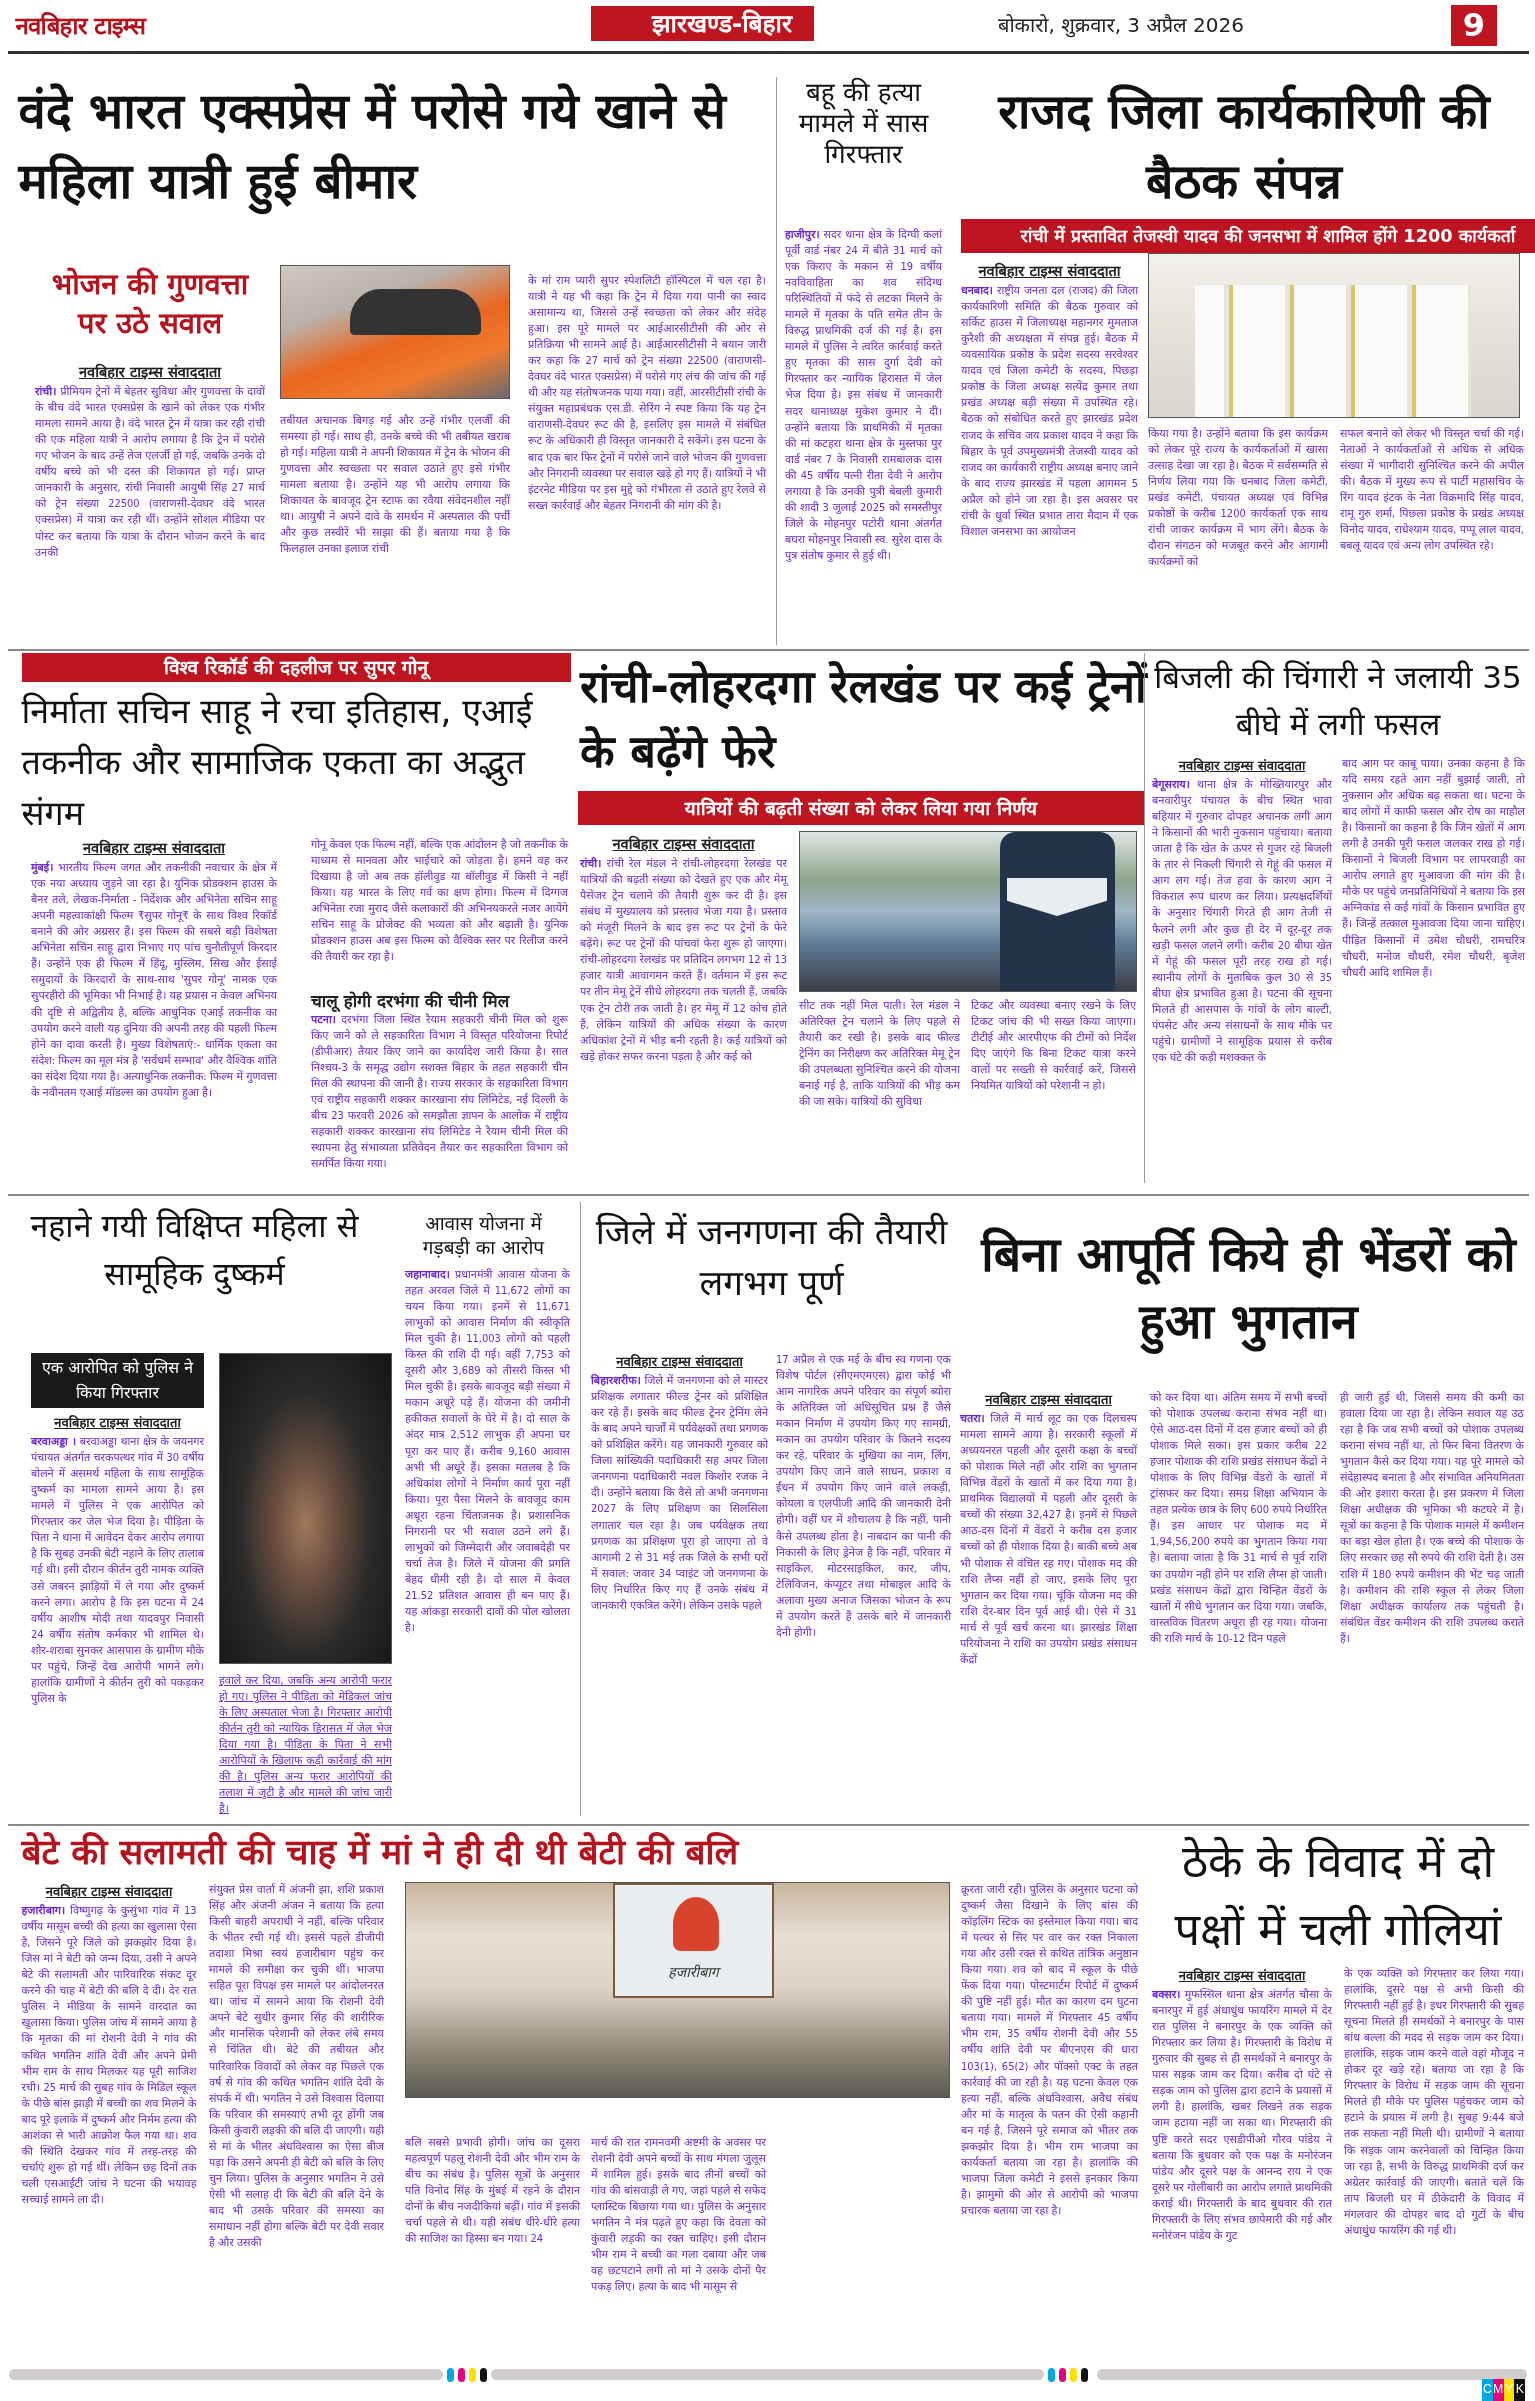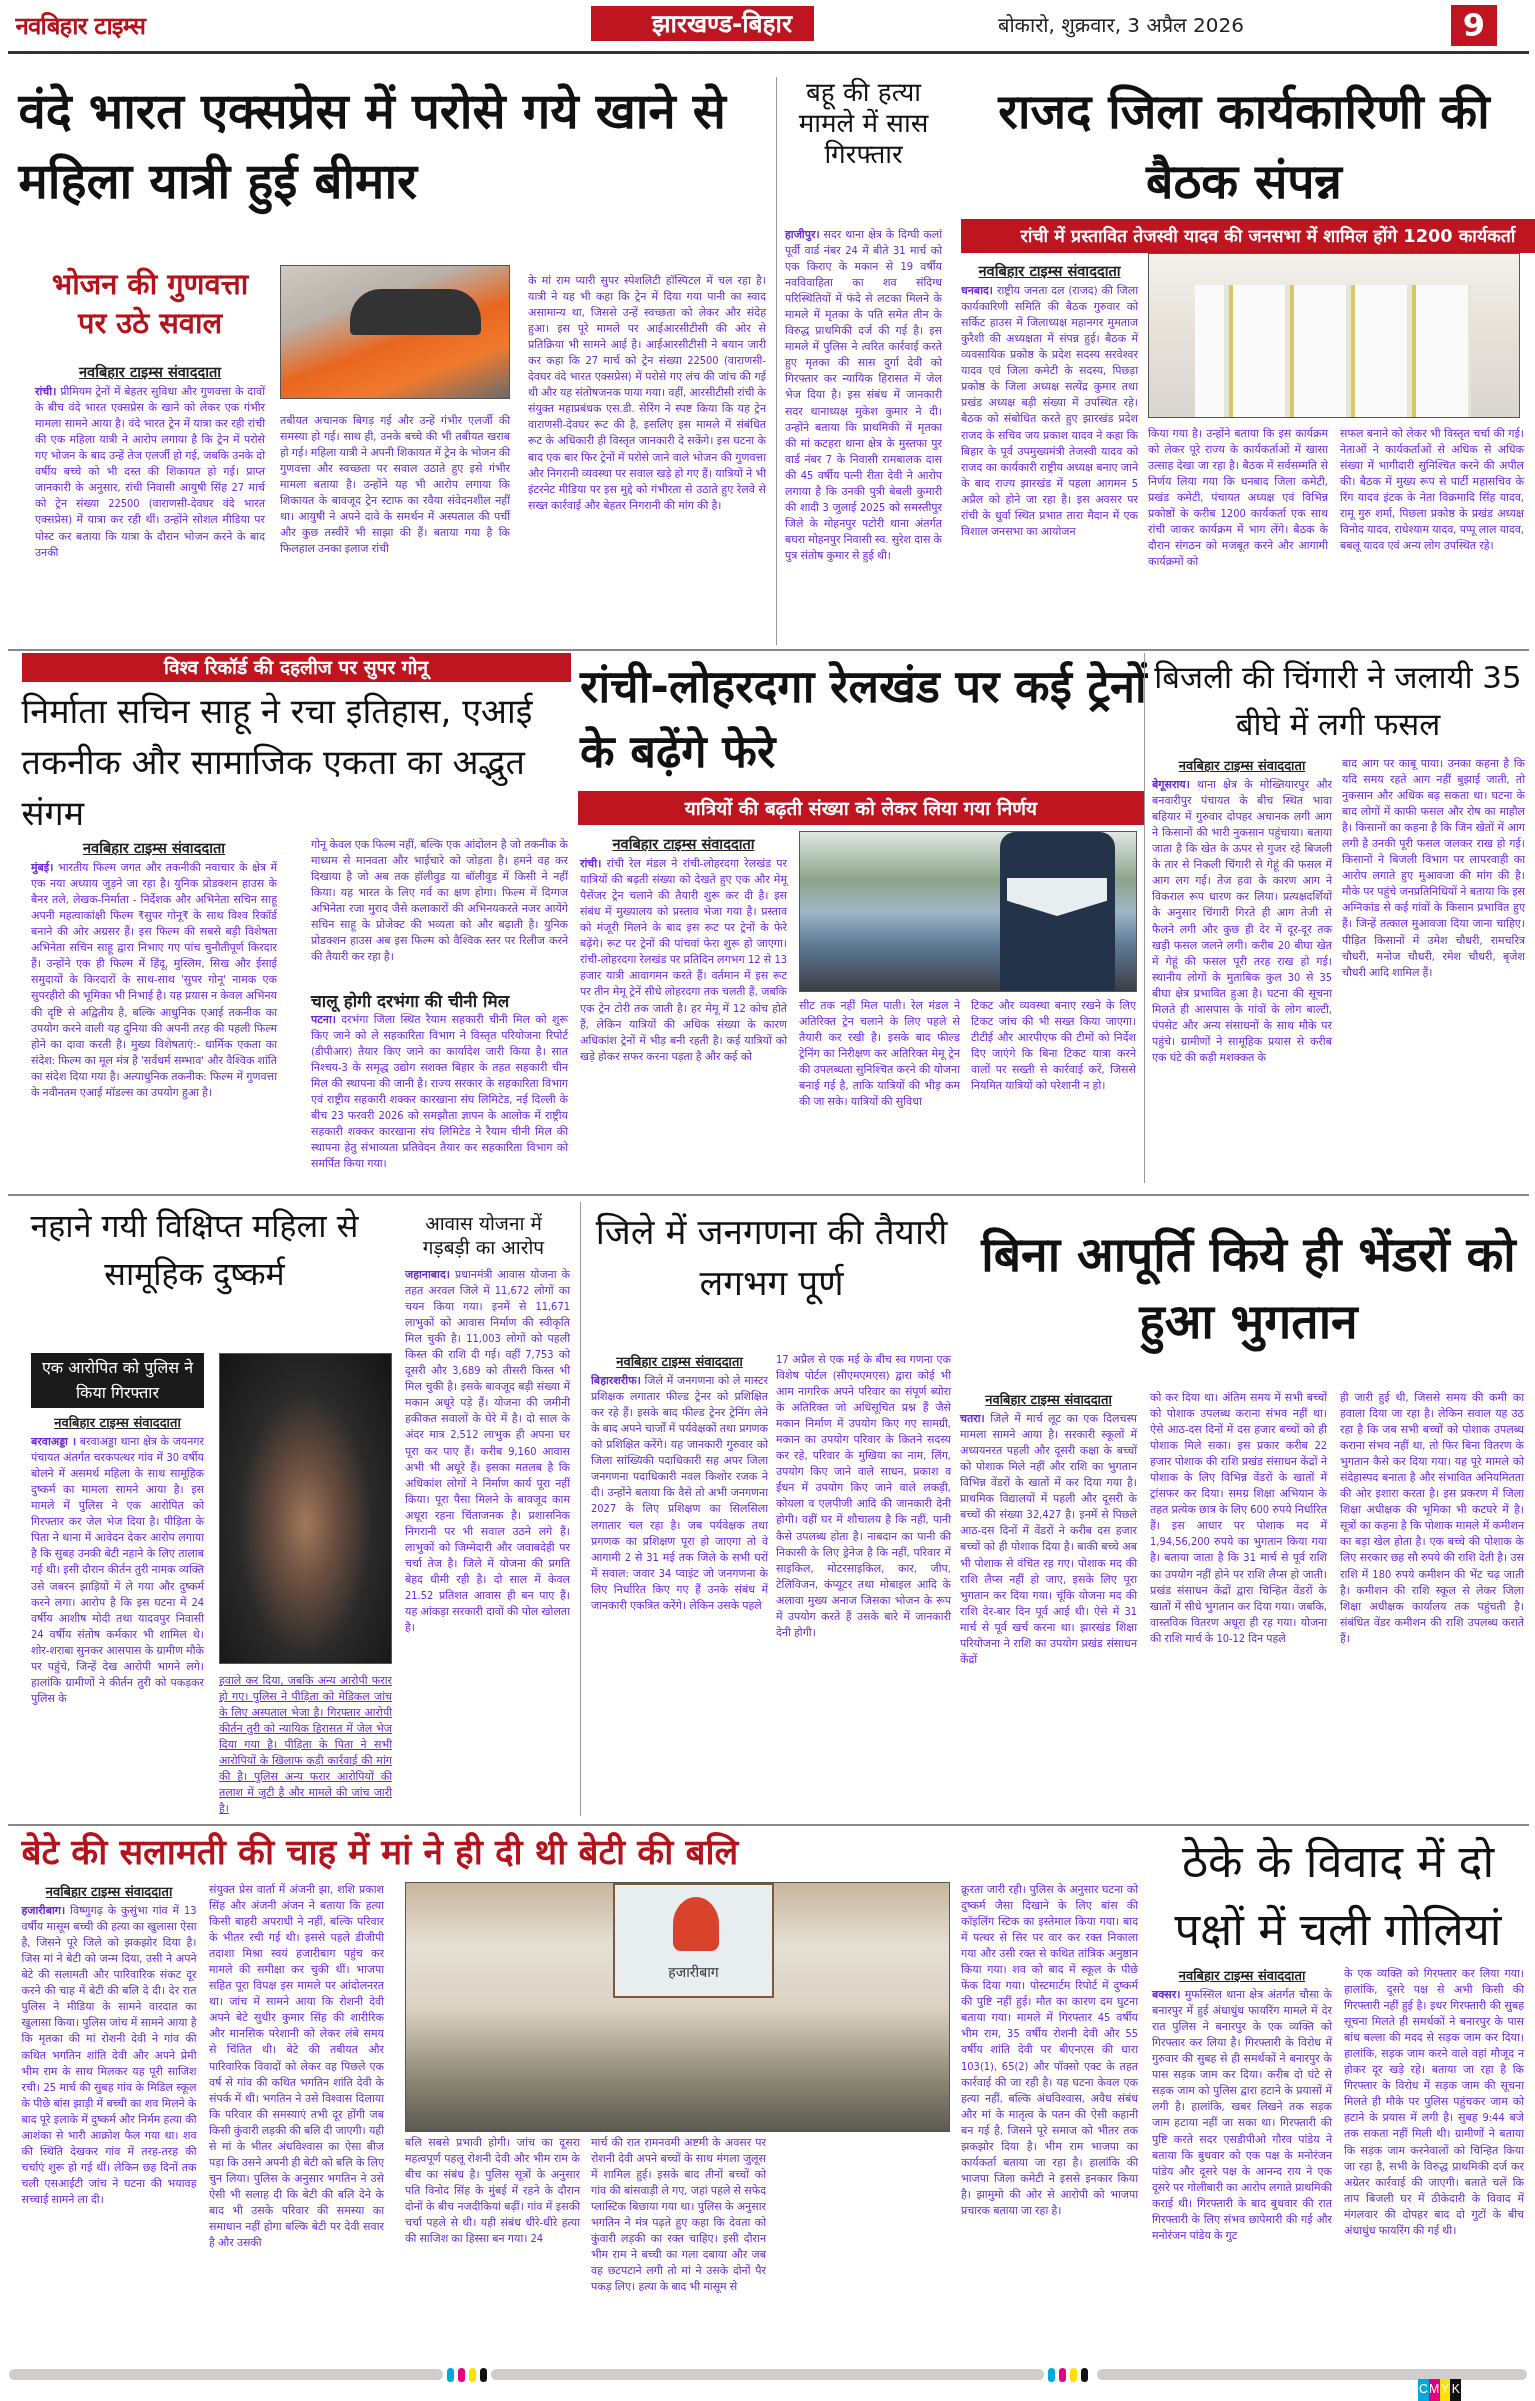--- a/index.html
+++ b/index.html
@@ -132,21 +132,21 @@
 <div class="abs body-text" style="left:1340px;top:1390px;width:184px;">ही जारी हुई थी, जिससे समय की कमी का हवाला दिया जा रहा है। लेकिन सवाल यह उठ रहा है कि जब सभी बच्चों को पोशाक उपलब्ध कराना संभव नहीं था, तो फिर बिना वितरण के भुगतान कैसे कर दिया गया। यह पूरे मामले को संदेहास्पद बनाता है और संभावित अनियमितता की ओर इशारा करता है। इस प्रकरण में जिला शिक्षा अधीक्षक की भूमिका भी कटघरे में है। सूत्रों का कहना है कि पोशाक मामले में कमीशन का बड़ा खेल होता है। एक बच्चे की पोशाक के लिए सरकार छह सौ रुपये की राशि देती है। उस राशि में 180 रुपये कमीशन की भेंट चढ़ जाती है। कमीशन की राशि स्कूल से लेकर जिला शिक्षा अधीक्षक कार्यालय तक पहुंचती है। संबंधित वेंडर कमीशन की राशि उपलब्ध कराते हैं।</div>
 
 <div class="abs hrule" style="left:7.7px;top:1824px;width:1521px;"></div>
 
 <div class="abs" style="left:21.5px;top:1828px;width:1137px;font-size:35px;font-weight:bold;color:#b5121b;white-space:nowrap;line-height:1.4;">बेटे की सलामती की चाह में मां ने ही दी थी बेटी की बलि</div>
 <div class="abs" style="left:21.5px;top:1882px;width:175px;">
   <span class="byline" style="font-size:13px;">नवबिहार टाइम्स संवाददाता</span>
   <p class="body-text"><b>हजारीबाग।</b> <span>विष्णुगढ़ के कुसुंभा गांव में 13 वर्षीय मासूम बच्ची की हत्या का खुलासा ऐसा है, जिसने पूरे जिले को झकझोर दिया है। जिस मां ने बेटी को जन्म दिया, उसी ने अपने बेटे की सलामती और पारिवारिक संकट दूर करने की चाह में बेटी की बलि दे दी। देर रात पुलिस ने मीडिया के सामने वारदात का खुलासा किया। पुलिस जांच में सामने आया है कि मृतका की मां रोशनी देवी ने गांव की कथित भगतिन शांति देवी और अपने प्रेमी भीम राम के साथ मिलकर यह पूरी साजिश रची। 25 मार्च की सुबह गांव के मिडिल स्कूल के पीछे बांस झाड़ी में बच्ची का शव मिलने के बाद पूरे इलाके में दुष्कर्म और निर्मम हत्या की आशंका से भारी आक्रोश फैल गया था। शव की स्थिति देखकर गांव में तरह-तरह की चर्चाएं शुरू हो गई थीं। लेकिन छह दिनों तक चली एसआईटी जांच ने घटना की भयावह सच्चाई सामने ला दी।</span></p>
 </div>
 <div class="abs body-text" style="left:209px;top:1882px;width:175px;">संयुक्त प्रेस वार्ता में अंजनी झा, शशि प्रकाश सिंह और अंजनी अंजन ने बताया कि हत्या किसी बाहरी अपराधी ने नहीं, बल्कि परिवार के भीतर रची गई थी। इससे पहले डीजीपी तदाशा मिश्रा स्वयं हजारीबाग पहुंच कर मामले की समीक्षा कर चुकी थीं। भाजपा सहित पूरा विपक्ष इस मामले पर आंदोलनरत था। जांच में सामने आया कि रोशनी देवी अपने बेटे सुधीर कुमार सिंह की शारीरिक और मानसिक परेशानी को लेकर लंबे समय से चिंतित थी। बेटे की तबीयत और पारिवारिक विवादों को लेकर वह पिछले एक वर्ष से गांव की कथित भगतिन शांति देवी के संपर्क में थी। भगतिन ने उसे विश्वास दिलाया कि परिवार की समस्याएं तभी दूर होंगी जब किसी कुंवारी लड़की की बलि दी जाएगी। यही से मां के भीतर अंधविश्वास का ऐसा बीज पड़ा कि उसने अपनी ही बेटी को बलि के लिए चुन लिया। पुलिस के अनुसार भगतिन ने उसे ऐसी भी सलाह दी कि बेटी की बलि देने के बाद भी उसके परिवार की समस्या का समाधान नहीं होगा बल्कि बेटी पर देवी सवार है और उसकी</div>
-<div class="abs photo" style="left:405px;top:1882px;width:545px;height:250px;background:linear-gradient(180deg,#c9b59d 0%,#e5dfd4 25%,#dcd2c4 50%,#8b8573 80%,#5b5a52 100%);">
+<div class="abs photo" style="left:405px;top:1882px;width:545px;height:216px;background:linear-gradient(180deg,#c9b59d 0%,#e5dfd4 25%,#dcd2c4 50%,#8b8573 80%,#5b5a52 100%);font-style:italic;">
   <div style="position:absolute;left:207px;top:0;width:161px;height:115px;background:#e8edf0;border:2.3px solid #7a5a3a;">
     <div style="position:absolute;left:58px;top:11.5px;width:46px;height:54px;background:#d9432c;border-radius:50% 50% 7.7px 7.7px;"></div>
     <div class="abs" style="left:0;top:77px;width:157px;text-align:center;font-size:14px;color:#333;">हजारीबाग</div>
   </div>
 </div>
 <div class="abs body-text" style="left:405px;top:2135px;width:175px;">बलि सबसे प्रभावी होगी। जांच का दूसरा महत्वपूर्ण पहलू रोशनी देवी और भीम राम के बीच का संबंध है। पुलिस सूत्रों के अनुसार पति विनोद सिंह के मुंबई में रहने के दौरान दोनों के बीच नजदीकियां बढ़ीं। गांव में इसकी चर्चा पहले से थी। यही संबंध धीरे-धीरे हत्या की साजिश का हिस्सा बन गया। 24</div>
 <div class="abs body-text" style="left:591px;top:2135px;width:175px;">मार्च की रात रामनवमी अष्टमी के अवसर पर रोशनी देवी अपने बच्चों के साथ मंगला जुलूस में शामिल हुई। इसके बाद तीनों बच्चों को गांव की बांसवाड़ी ले गए, जहां पहले से सफेद प्लास्टिक बिछाया गया था। पुलिस के अनुसार भगतिन ने मंत्र पढ़ते हुए कहा कि देवता को कुंवारी लड़की का रक्त चाहिए। इसी दौरान भीम राम ने बच्ची का गला दबाया और जब वह छटपटाने लगी तो मां ने उसके दोनों पैर पकड़ लिए। हत्या के बाद भी मासूम से</div>
 <div class="abs body-text" style="left:961px;top:1882px;width:177px;">क्रूरता जारी रही। पुलिस के अनुसार घटना को दुष्कर्म जैसा दिखाने के लिए बांस की कॉइलिंग स्टिक का इस्तेमाल किया गया। बाद में पत्थर से सिर पर वार कर रक्त निकाला गया और उसी रक्त से कथित तांत्रिक अनुष्ठान किया गया। शव को बाद में स्कूल के पीछे फेंक दिया गया। पोस्टमार्टम रिपोर्ट में दुष्कर्म की पुष्टि नहीं हुई। मौत का कारण दम घुटना बताया गया। मामले में गिरफ्तार 45 वर्षीय भीम राम, 35 वर्षीय रोशनी देवी और 55 वर्षीय शांति देवी पर बीएनएस की धारा 103(1), 65(2) और पॉक्सो एक्ट के तहत कार्रवाई की जा रही है। यह घटना केवल एक हत्या नहीं, बल्कि अंधविश्वास, अवैध संबंध और मां के मातृत्व के पतन की ऐसी कहानी बन गई है, जिसने पूरे समाज को भीतर तक झकझोर दिया है। भीम राम भाजपा का कार्यकर्ता बताया जा रहा है। हालांकि की भाजपा जिला कमेटी ने इससे इनकार किया है। झामुमो की ओर से आरोपी को भाजपा प्रचारक बताया जा रहा है।</div>
 
 <div class="abs hl-light" style="left:1148px;top:1828px;width:380px;font-size:45px;text-align:center;line-height:1.5;">ठेके के विवाद में दो पक्षों में चली गोलियां</div>
@@ -165,16 +165,16 @@
   <span style="display:inline-block;width:7px;height:14px;border-radius:3.8px;background:#111;"></span>
 </div>
 <div class="abs reg-bar" style="left:491px;top:2369px;width:553px;"></div>
 <div class="abs" style="left:1048px;top:2368px;width:46px;height:14px;">
   <span style="display:inline-block;width:7px;height:14px;border-radius:3.8px;background:#00a8e0;"></span>
   <span style="display:inline-block;width:7px;height:14px;border-radius:3.8px;background:#e5007e;"></span>
   <span style="display:inline-block;width:7px;height:14px;border-radius:3.8px;background:#ffe100;"></span>
   <span style="display:inline-block;width:7px;height:14px;border-radius:3.8px;background:#111;"></span>
 </div>
 <div class="abs reg-bar" style="left:1097px;top:2369px;width:430px;"></div>
-<div class="abs cmyk" style="left:1418px;top:2379px;border-radius:8px;">
+<div class="abs cmyk" style="left:1482px;top:2379px;border-radius:8px;">
   <span style="background:#00a8e0;">C</span><span style="background:#e5007e;">M</span><span style="background:#ffe100;">Y</span><span style="background:#111;">K</span>
 </div>
 
 
 </body></html>

